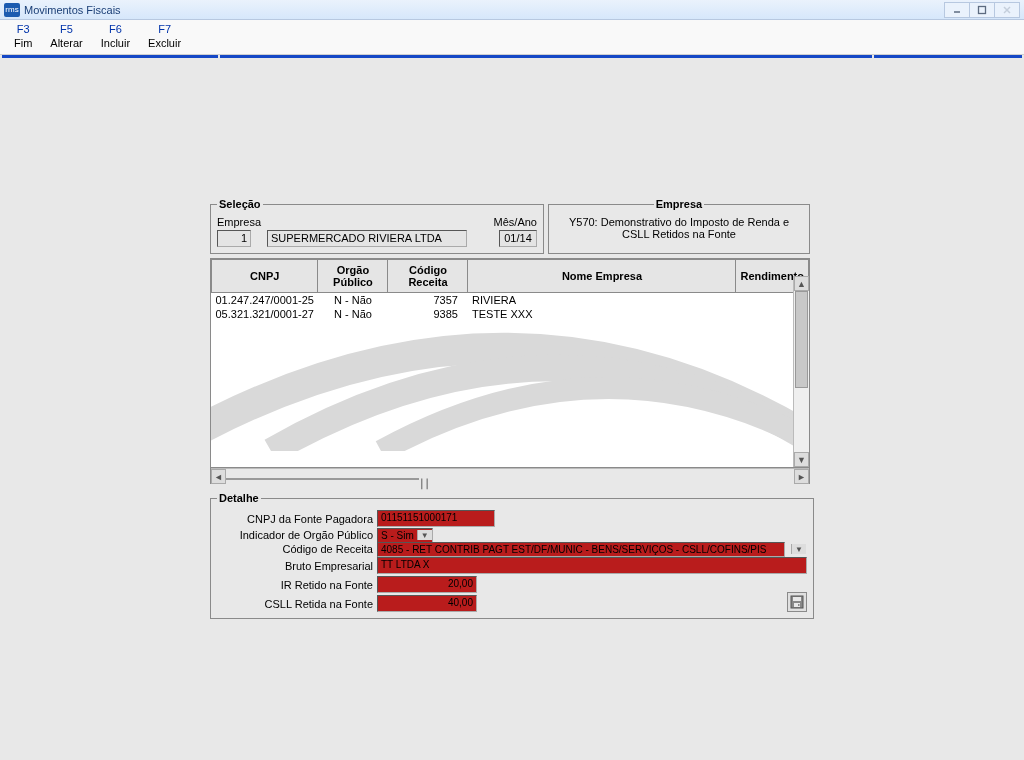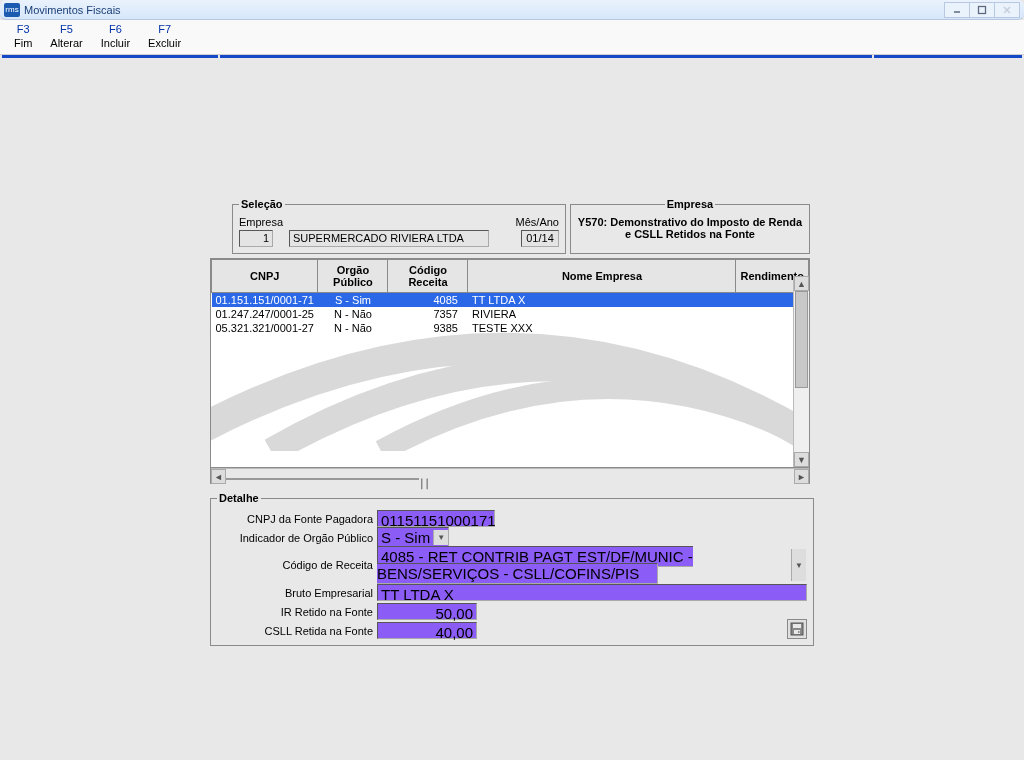--- a/index.html
+++ b/index.html
@@ -14,21 +14,20 @@
   }
   
   .titlebar {
     height: 20px;
     background: linear-gradient(#eaf2fc, #d6e7fb);
     border-bottom: 1px solid #b7c8e0;
     display: flex;
     align-items: center;
     padding: 0 4px;
     position: relative;
-    border-radius: 6px;
   }
   .titlebar .appicon {
     width: 16px; height: 14px;
     background: #1b5bb0;
     color: #fff;
     font-size: 8px;
     display: inline-flex;
     align-items: center; justify-content: center;
     border-radius: 2px;
     margin-right: 4px;
@@ -104,23 +103,23 @@
     background: #e8e8e8;
   }
   legend {
     font-weight: bold;
     font-size: 11px;
     padding: 0 2px;
     color: #000;
   }
 
   .toprow { display: flex; gap: 4px; }
-  .toprow fieldset.sel { width: 312px; margin-left: 22px; }
+  .toprow fieldset.sel { width: 312px; }
   .toprow fieldset.reg { flex: 1; text-align: center; }
-  .reg .regtext { font-weight: bold; margin-top:2px; }
+  .reg .regtext { font-weight: normal; margin-top:2px; }
 
   .sel .row { display: flex; align-items: flex-start; gap: 16px; margin-top: 2px;}
   .sel .lblEmp { width: 40px; }
   .sel .lblMes { margin-left: auto; }
   .readonly-box {
     background: #e4e4e4;
     border: 1px inset #aaa;
     height: 17px;
     padding: 1px 3px;
     font-size: 11px;
@@ -187,25 +186,25 @@
   .grid-scroll-h .thumb { top:1px; bottom:1px; left:0; width:34%; }
 
   
   .swoosh { position:absolute; pointer-events:none; }
 
   
   .detalhe-rows { display: flex; flex-direction: column; gap: 2px; margin-top:2px;}
   .drow { display: flex; align-items: center; }
   .drow .dlbl { width: 160px; text-align: right; padding-right: 4px; }
   .dval {
-    background: #8b5cf6;
+    background: #b91c1c;
     border: 1px inset #aaa;
     height: 17px;
     padding: 1px 3px;
-    font-size: 15px;
+    font-size: 10px;
   }
   .dval.num { text-align: right; width: 100px; }
   .dval.wide { width: 430px; }
   .dval.mid  { width: 118px; }
   .dropdown { position: relative; display:inline-block;}
   .dropdown .caret {
     position:absolute; right:1px; top:1px; bottom:1px; width:15px;
     background:#ddd; border-left:1px solid #aaa;
     display:flex;align-items:center;justify-content:center;font-size:8px;color:#555;
   }
@@ -295,27 +294,20 @@
         <thead>
             <tr>
           <th class="cnpj">CNPJ</th>
           <th class="orgao">Orgão Público</th>
           <th class="cod">Código Receita</th>
           <th class="nome">Nome Empresa</th>
           <th class="rend">Rendimento</th>
         </tr>
           </thead>
         <tbody id="grid-body">
-            <tr class="sel-row">
-              <td class="cnpj">01.151.151/0001-71</td>
-              <td class="orgao">S - Sim</td>
-              <td class="cod">4085</td>
-              <td class="nome">TT LTDA X</td>
-              <td class="rend"></td>
-            </tr>
             <tr>
               <td class="cnpj">01.247.247/0001-25</td>
               <td class="orgao">N - Não</td>
               <td class="cod">7357</td>
               <td class="nome">RIVIERA</td>
               <td class="rend"></td>
             </tr>
             <tr>
               <td class="cnpj">05.321.321/0001-27</td>
               <td class="orgao">N - Não</td>
@@ -364,21 +356,21 @@
             <span class="dval wide" style="padding-right:18px">4085 - RET CONTRIB PAGT EST/DF/MUNIC - BENS/SERVIÇOS - CSLL/COFINS/PIS</span>
             <span class="caret">▼</span>
           </span>
         </div>
         <div class="drow">
           <span class="dlbl">Bruto Empresarial</span>
           <span class="dval wide">TT LTDA X</span>
         </div>
         <div class="drow">
           <span class="dlbl">IR Retido na Fonte</span>
-          <span class="dval num">50,00</span>
+          <span class="dval num">20,00</span>
         </div>
         <div class="drow">
           <span class="dlbl">CSLL Retida na Fonte</span>
           <span class="dval num">40,00</span>
         </div>
       </div>
       <span class="save-icon">
         <svg width="14" height="14" viewBox="0 0 14 14">
           <rect x="1" y="1" width="12" height="12" fill="#888" stroke="#555"></rect>
           <rect x="3" y="2" width="8" height="4" fill="#e8e8e8"></rect>

